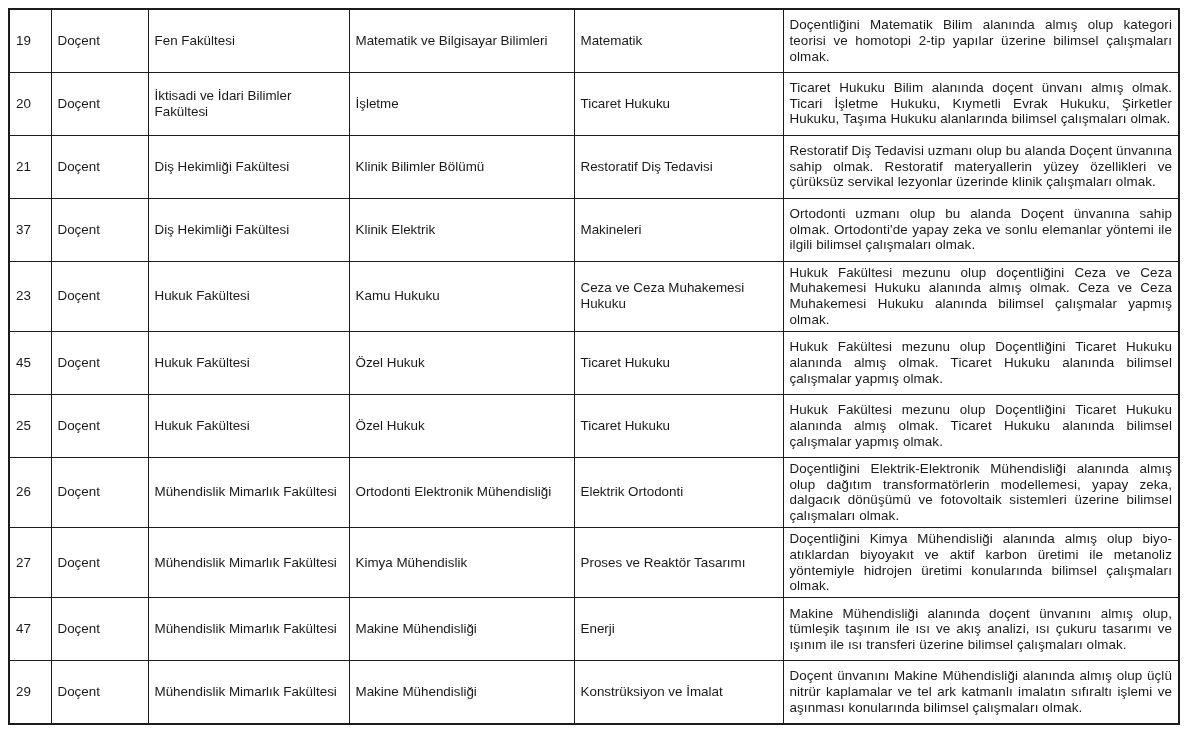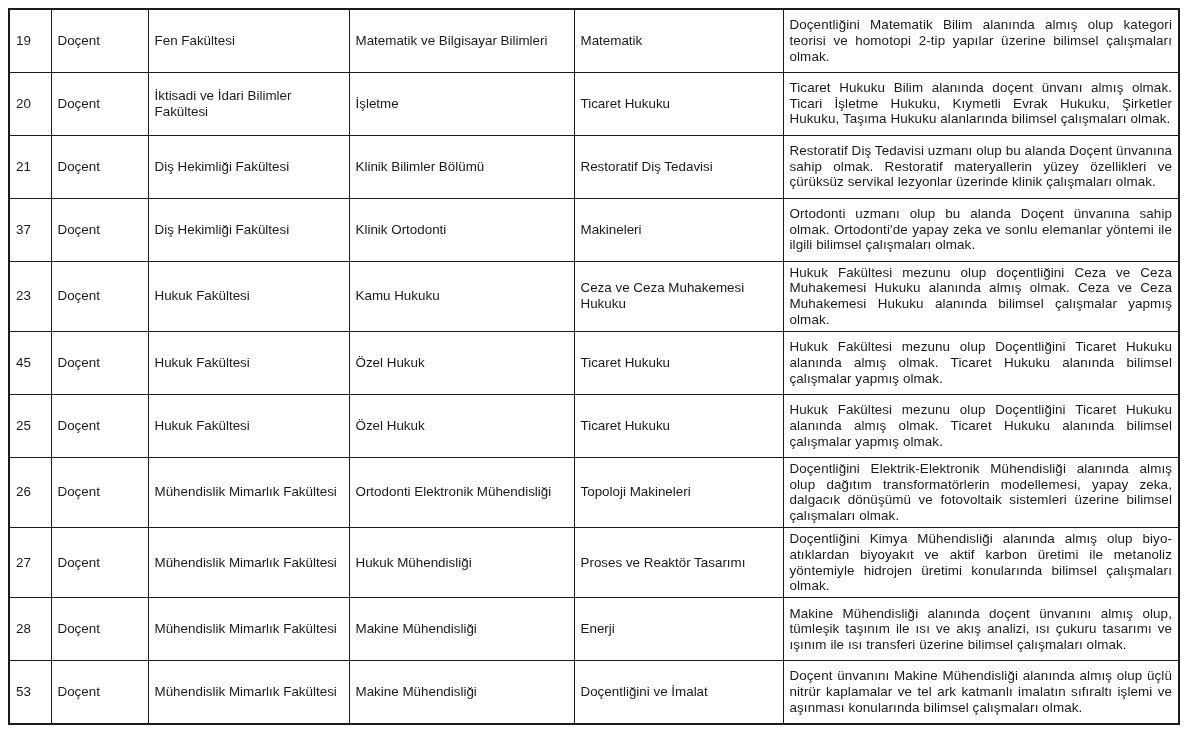--- a/index.html
+++ b/index.html
@@ -87,21 +87,21 @@
     <td class="cell-fac">Diş Hekimliği Fakültesi</td>
     <td class="cell-dept">Klinik Bilimler Bölümü</td>
     <td class="cell-field">Restoratif Diş Tedavisi</td>
     <td class="cell-desc">Restoratif Diş Tedavisi uzmanı olup bu alanda Doçent ünvanına sahip olmak. Restoratif materyallerin yüzey özellikleri ve çürüksüz servikal lezyonlar üzerinde klinik çalışmaları olmak.</td>
   </tr>
 
   <tr>
     <td class="cell-no">37</td>
     <td class="cell-title">Doçent</td>
     <td class="cell-fac">Diş Hekimliği Fakültesi</td>
-    <td class="cell-dept">Klinik Ortodonti</td>
+    <td class="cell-dept">Klinik Elektrik</td>
     <td class="cell-field">Makineleri</td>
     <td class="cell-desc">Ortodonti uzmanı olup bu alanda Doçent ünvanına sahip olmak. Ortodonti'de yapay zeka ve sonlu elemanlar yöntemi ile ilgili bilimsel çalışmaları olmak.</td>
   </tr>
 
   <tr>
     <td class="cell-no">23</td>
     <td class="cell-title">Doçent</td>
     <td class="cell-fac">Hukuk Fakültesi</td>
     <td class="cell-dept">Kamu Hukuku</td>
     <td class="cell-field">Ceza ve Ceza Muhakemesi Hukuku</td>
@@ -124,45 +124,45 @@
     <td class="cell-dept">Özel Hukuk</td>
     <td class="cell-field">Ticaret Hukuku</td>
     <td class="cell-desc">Hukuk Fakültesi mezunu olup Doçentliğini Ticaret Hukuku alanında almış olmak. Ticaret Hukuku alanında bilimsel çalışmalar yapmış olmak.</td>
   </tr>
 
   <tr>
     <td class="cell-no">26</td>
     <td class="cell-title">Doçent</td>
     <td class="cell-fac">Mühendislik Mimarlık Fakültesi</td>
     <td class="cell-dept">Ortodonti Elektronik Mühendisliği</td>
-    <td class="cell-field">Topoloji Makineleri</td>
+    <td class="cell-field">Elektrik Ortodonti</td>
     <td class="cell-desc">Doçentliğini Elektrik-Elektronik Mühendisliği alanında almış olup dağıtım transformatörlerin modellemesi, yapay zeka, dalgacık dönüşümü ve fotovoltaik sistemleri üzerine bilimsel çalışmaları olmak.</td>
   </tr>
 
   <tr>
     <td class="cell-no">27</td>
     <td class="cell-title">Doçent</td>
     <td class="cell-fac">Mühendislik Mimarlık Fakültesi</td>
-    <td class="cell-dept">Hukuk Mühendisliği</td>
+    <td class="cell-dept">Kimya Mühendislik</td>
     <td class="cell-field">Proses ve Reaktör Tasarımı</td>
     <td class="cell-desc">Doçentliğini Kimya Mühendisliği alanında almış olup biyo-atıklardan biyoyakıt ve aktif karbon üretimi ile metanoliz yöntemiyle hidrojen üretimi konularında bilimsel çalışmaları olmak.</td>
   </tr>
 
   <tr>
-    <td class="cell-no">28</td>
+    <td class="cell-no">47</td>
     <td class="cell-title">Doçent</td>
     <td class="cell-fac">Mühendislik Mimarlık Fakültesi</td>
     <td class="cell-dept">Makine Mühendisliği</td>
     <td class="cell-field">Enerji</td>
     <td class="cell-desc">Makine Mühendisliği alanında doçent ünvanını almış olup, tümleşik taşınım ile ısı ve akış analizi, ısı çukuru tasarımı ve ışınım ile ısı transferi üzerine bilimsel çalışmaları olmak.</td>
   </tr>
 
   <tr>
-    <td class="cell-no">53</td>
+    <td class="cell-no">29</td>
     <td class="cell-title">Doçent</td>
     <td class="cell-fac">Mühendislik Mimarlık Fakültesi</td>
     <td class="cell-dept">Makine Mühendisliği</td>
-    <td class="cell-field">Doçentliğini ve İmalat</td>
+    <td class="cell-field">Konstrüksiyon ve İmalat</td>
     <td class="cell-desc">Doçent ünvanını Makine Mühendisliği alanında almış olup üçlü nitrür kaplamalar ve tel ark katmanlı imalatın sıfıraltı işlemi ve aşınması konularında bilimsel çalışmaları olmak.</td>
   </tr>
 </tbody>
   </table>
 </div>
 
 </body></html>

